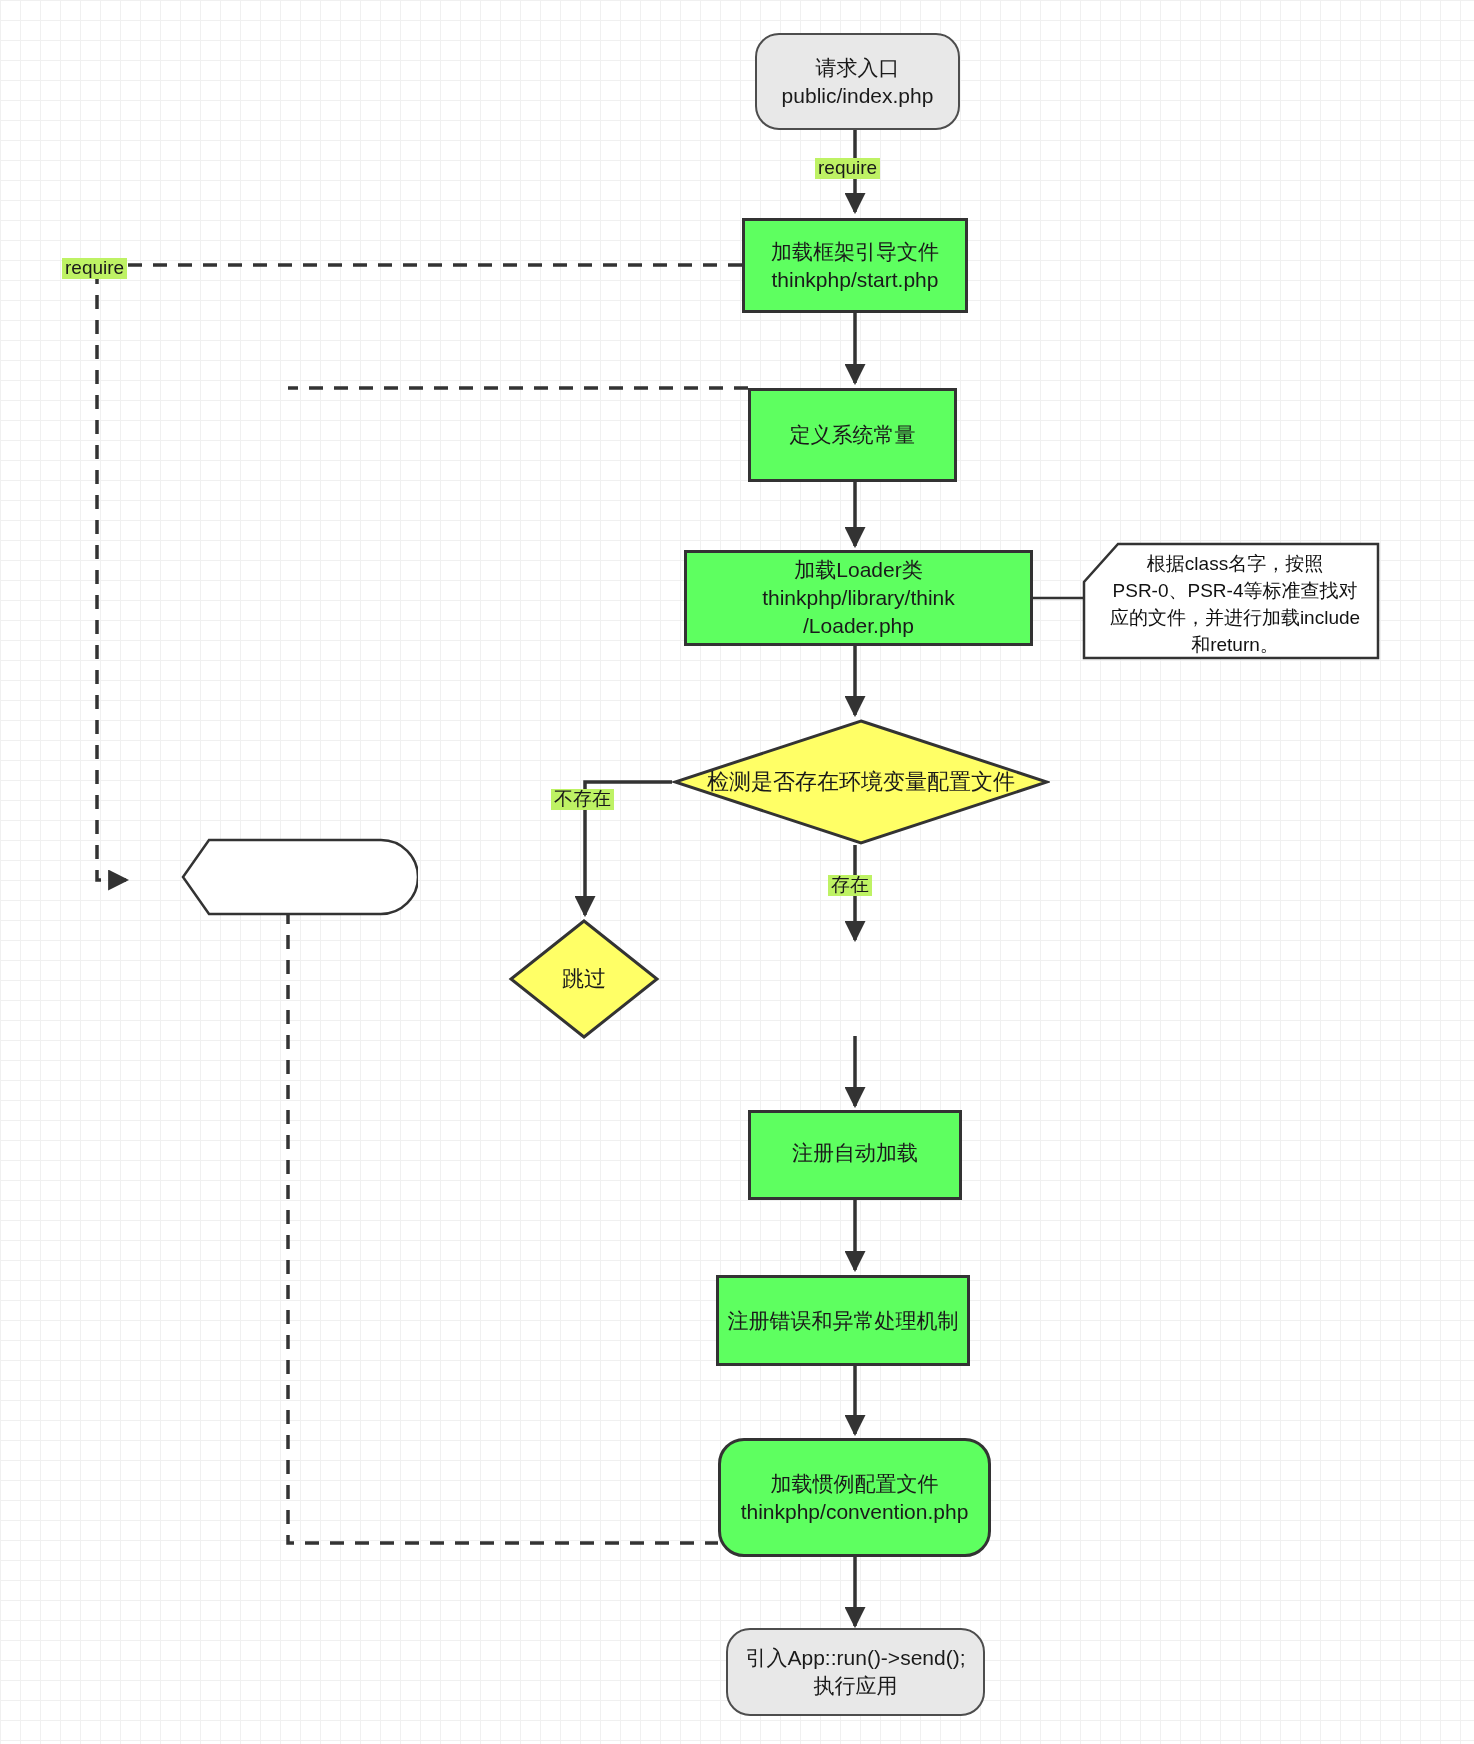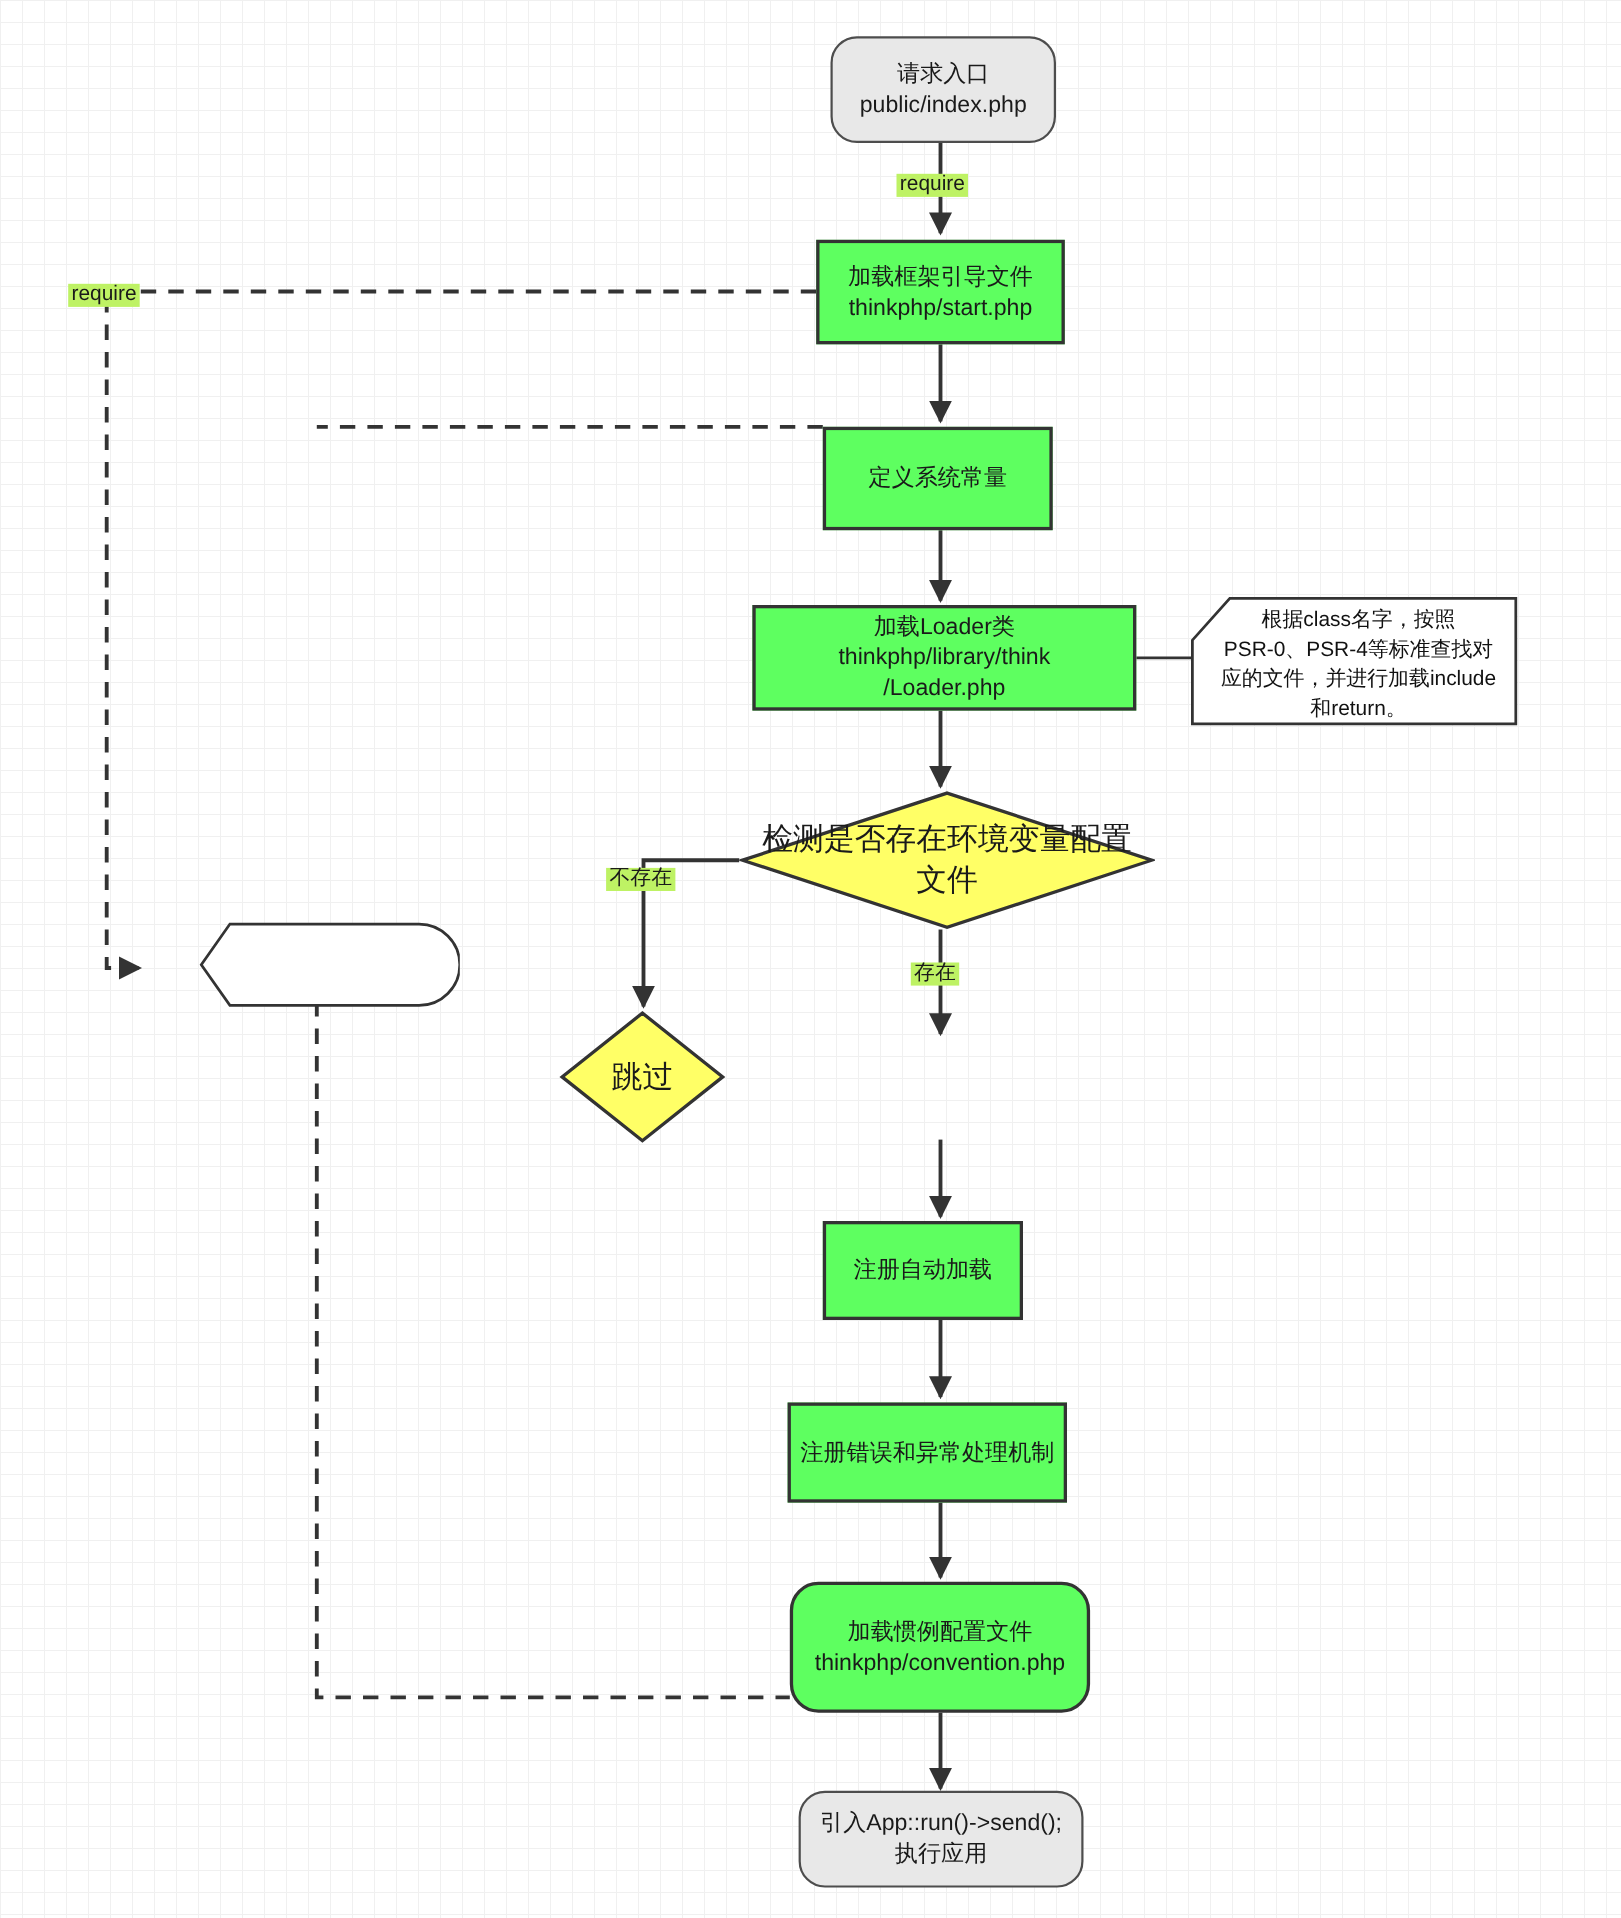--- a/index.html
+++ b/index.html
@@ -67,21 +67,21 @@
   
   .n-proc {
     background: #5eff60;
     border: 3px solid #333333;
     font-size: 21px;
   }
   
   .n-dec {
     background: transparent;
     border: none;
-    font-size: 28px;
+    font-size: 22px;
   }
   .n-dec .diamond {
     position: absolute;
     left: 0; top: 0;
     width: 100%; height: 100%;
   }
   .n-dec .dlabel {
     position: relative;
     z-index: 2;
     padding: 0 10px;
@@ -216,21 +216,21 @@
   </div>
 
   <div class="node n-dec" style="left:508px; top:918px; width:152px; height:122px;">
     <svg class="diamond" viewBox="0 0 152 122" preserveAspectRatio="none">
       <path d="M 76 3 L 149 61 L 76 119 L 3 61 Z" fill="#ffff66" stroke="#333333" stroke-width="3"></path>
     </svg>
     <span class="dlabel">跳过</span>
   </div>
 
 
-  <div class="node n-proc" style="left:748px; top:1110px; width:182px; height:90px;">
+  <div class="node n-proc" style="left:748px; top:1110px; width:214px; height:90px;font-family:Liberation Mono, monospace;">
     <span class="txt">注册自动加载</span>
   </div>
 
   <div class="node n-proc" style="left:716px; top:1275px; width:254px; height:91px;">
     <span class="txt">注册错误和异常处理机制</span>
   </div>
 
   <div class="node n-proc" style="left:718px; top:1438px; width:273px; height:119px;border-radius:26px;">
     <span class="txt">加载惯例配置文件
 thinkphp/convention.php</span>

